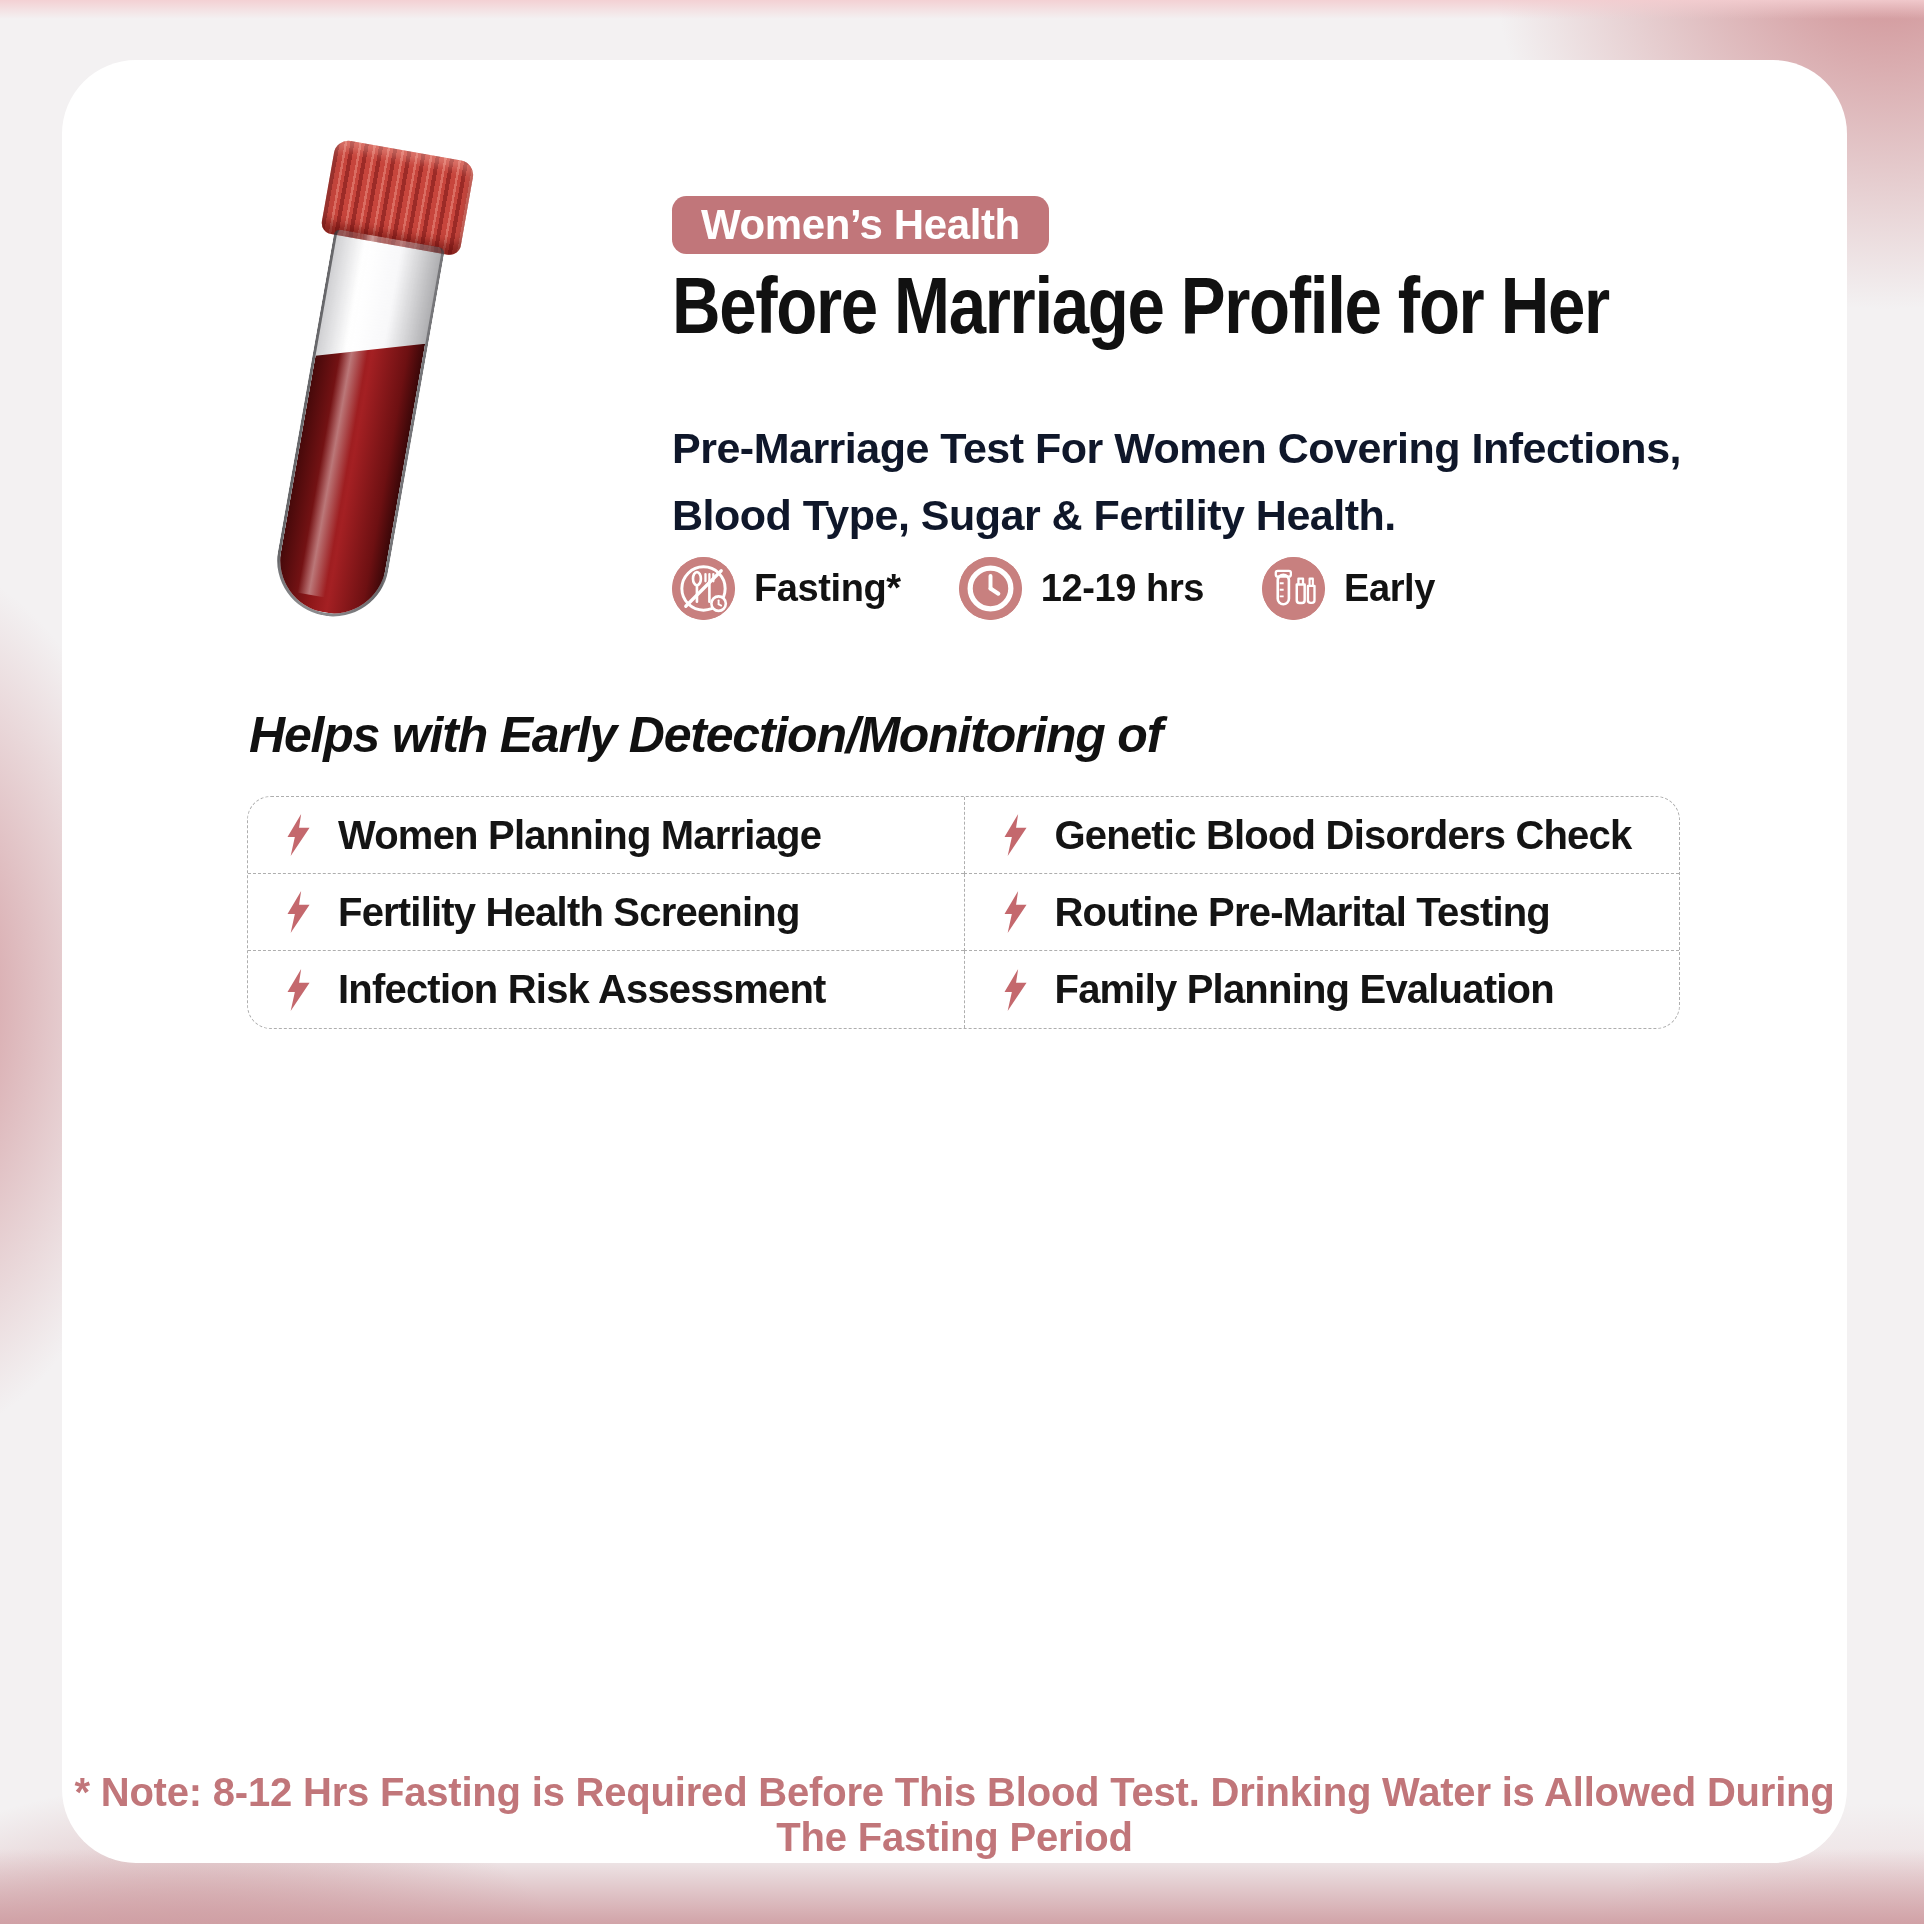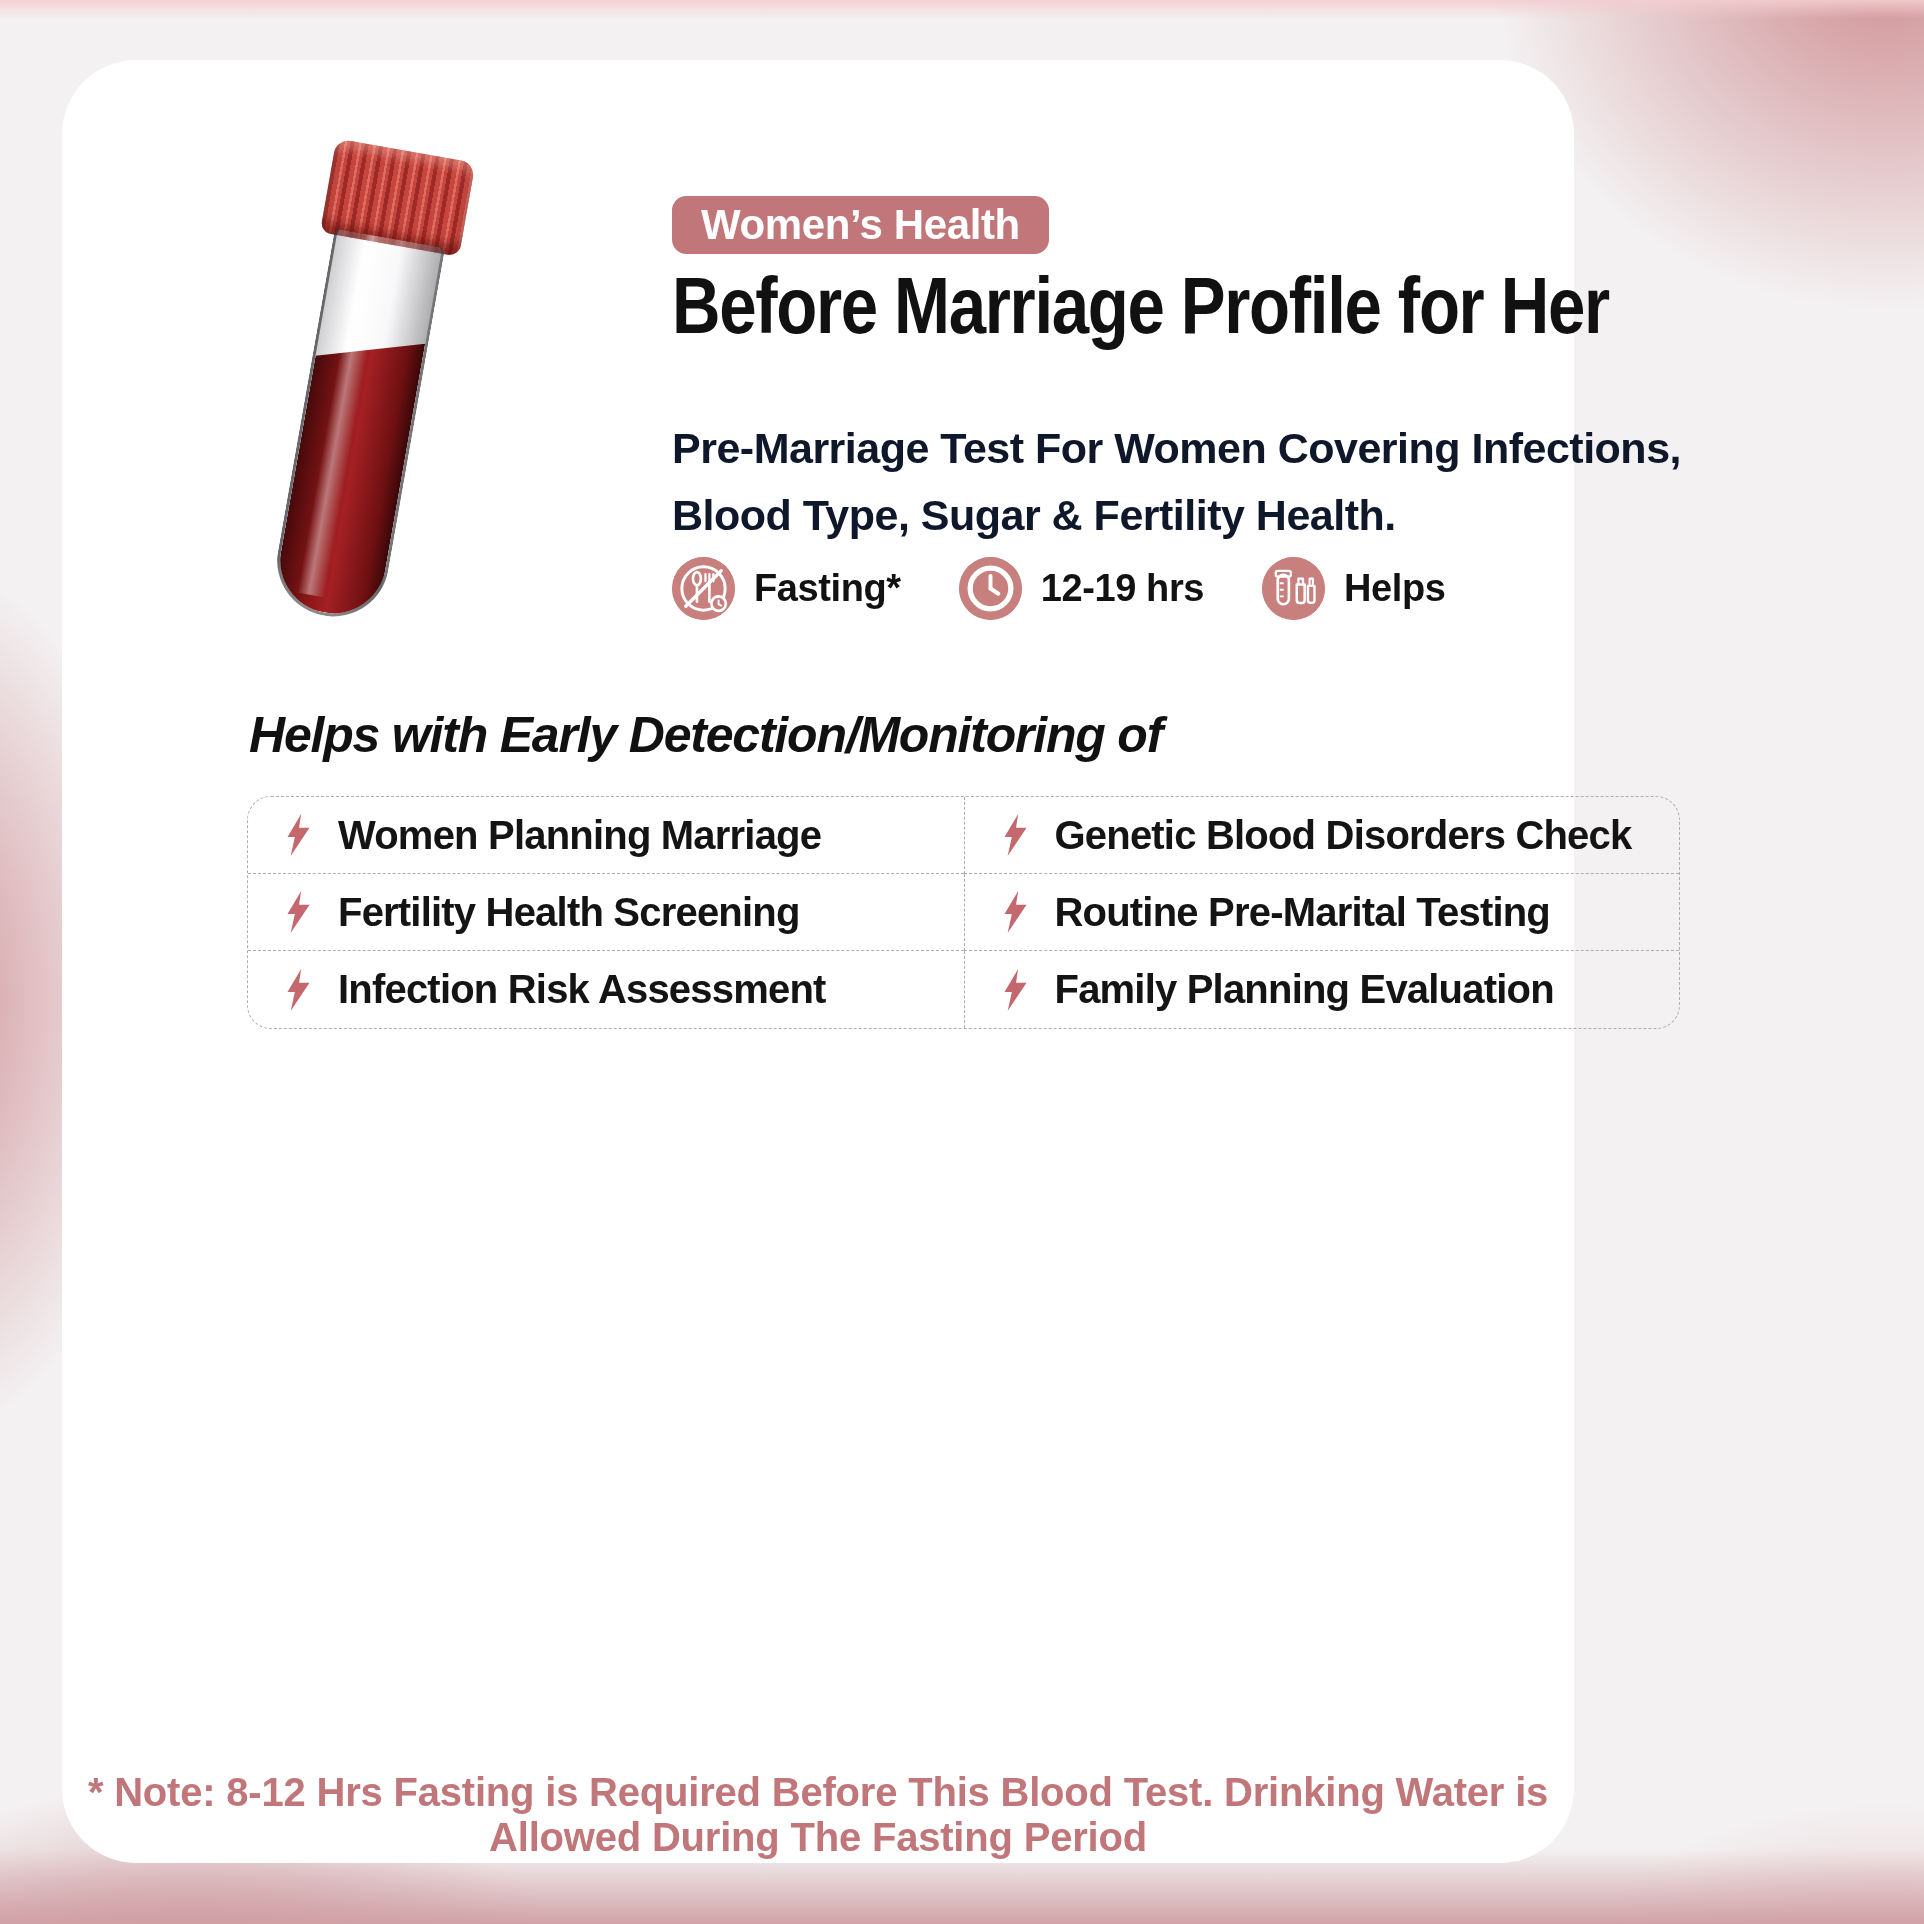--- a/index.html
+++ b/index.html
@@ -20,21 +20,21 @@
     background-image:
       linear-gradient(180deg, rgba(243,205,208,.9) 0px, rgba(243,205,208,0) 19px),
       linear-gradient(0deg, rgba(207,158,163,.95) 0px, rgba(207,158,163,0) 76px),
       radial-gradient(561px 497px at 98% -2%, rgba(205,138,142,.95), rgba(205,138,142,0) 70%),
       radial-gradient(337px 626px at -4% 52%, rgba(206,143,148,.95), rgba(206,143,148,0) 70%),
       radial-gradient(610px 337px at 10% 104%, rgba(199,139,144,.9), rgba(199,139,144,0) 65%),
       radial-gradient(449px 257px at 98% 103%, rgba(228,196,199,.9), rgba(228,196,199,0) 70%);
   }
   #canvas{position:relative;width:1925px;height:1925px;}
   .card{
-    position:absolute;left:62px;top:60px;width:1512px;height:1803px;
+    position:absolute;left:62px;top:60px;width:1785px;height:1803px;
     background:#ffffff;border-radius:74px;
   }
 
   
   .tube{position:absolute;left:205px;top:87px;width:192px;height:489px;transform:rotate(10deg);transform-origin:50% 50%;}
   .tube-cap{
     position:relative;width:141px;height:95px;margin:0 auto;border-radius:14.4px 14.4px 11.2px 11.2px;
     background:repeating-linear-gradient(90deg,#9c2b27 0 4px,#c7453c 4px 8.8px,#da6d62 8.8px 11.2px,#c7453c 11.2px 14.4px);
     box-shadow:inset 0 -11.2px 9.6px rgba(90,10,8,.55), inset 0 8px 8px rgba(255,200,190,.35);
   }
@@ -151,21 +151,21 @@
           <rect x="24" y="27" width="17" height="45" rx="8.5" fill="none" stroke="#fff" stroke-width="4"></rect>
           <rect x="21" y="21" width="23" height="9" rx="3" fill="none" stroke="#fff" stroke-width="3.5"></rect>
           <line x1="27" y1="40" x2="33" y2="40" stroke="#fff" stroke-width="3"></line>
           <line x1="27" y1="50" x2="33" y2="50" stroke="#fff" stroke-width="3"></line>
           <line x1="27" y1="60" x2="33" y2="60" stroke="#fff" stroke-width="3"></line>
           <path d="M53 42 h12 v24 a4 4 0 0 1 -4 4 h-4 a4 4 0 0 1 -4 -4 Z" fill="none" stroke="#fff" stroke-width="3.8" stroke-linejoin="round"></path>
           <path d="M55.5 42 v-9 h7 v9" fill="none" stroke="#fff" stroke-width="3.5" stroke-linejoin="round"></path>
           <path d="M70 44 h10 v22 a4 4 0 0 1 -4 4 h-2 a4 4 0 0 1 -4 -4 Z" fill="none" stroke="#fff" stroke-width="3.6" stroke-linejoin="round"></path>
           <path d="M72.5 44 v-11 h5 v11" fill="none" stroke="#fff" stroke-width="3.2" stroke-linejoin="round"></path>
         </svg>
-        <span class="meta-label">Helps</span>
+        <span class="meta-label">Early</span>
       </div>
     </div>
 
     <h2 class="section-heading">Helps with Early Detection/Monitoring of</h2>
 
     <div class="benefits">
       <div class="benefit rb">
         <svg class="bolt" viewBox="0 0 24 40">
             <path d="M15 0 L2 22 L9 22 L5 40 L23 13 L13 13 Z" fill="var(--bolt)"></path>
           </svg>

